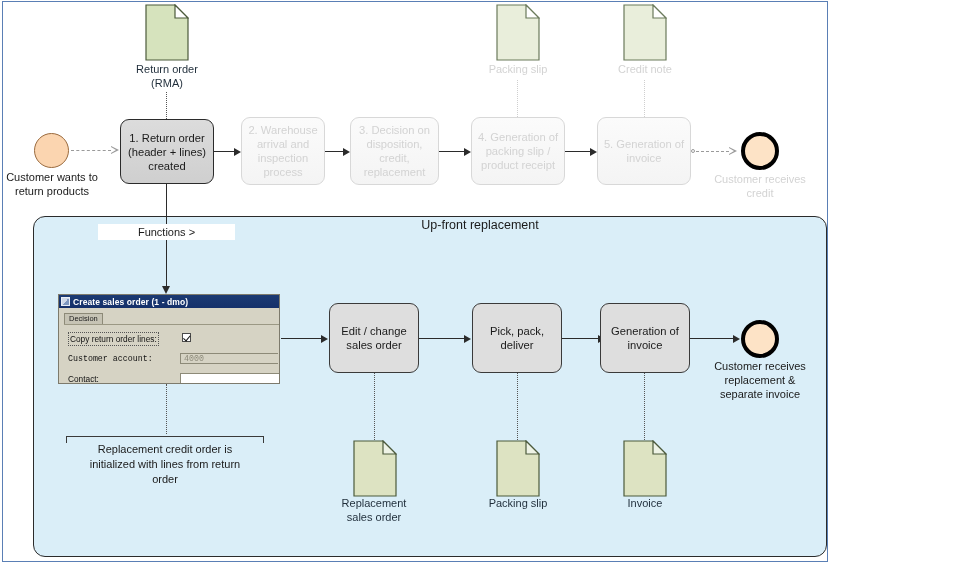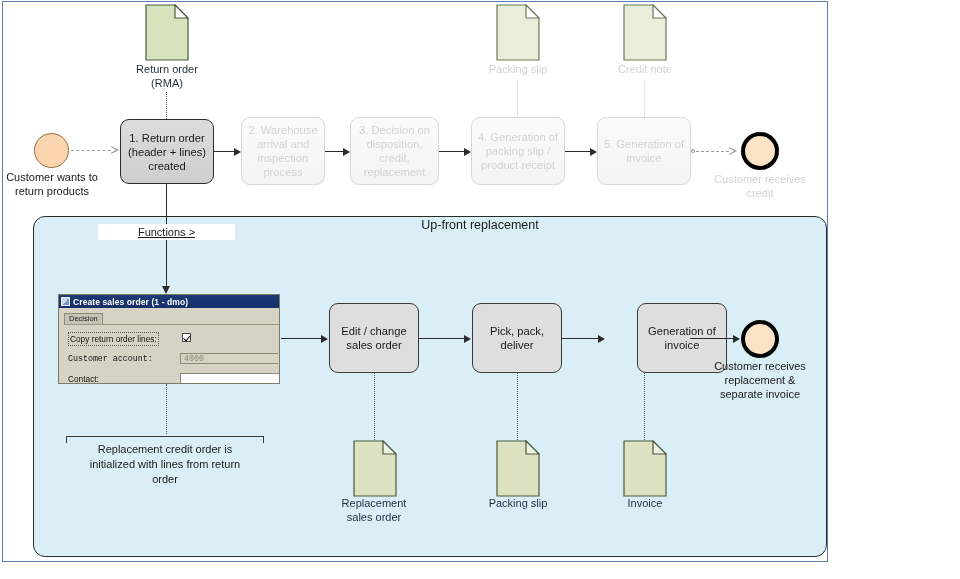--- a/index.html
+++ b/index.html
@@ -153,21 +153,20 @@
 
   
   .note{
     position:absolute;
     background:#ffffff;
     font-size:11px;line-height:14px;
     text-align:center;
     color:#1a1a1a;
     padding:1px 2px;
     box-sizing:border-box;
-    text-decoration:underline;
   }
   .note2{
     position:absolute;
     background:transparent;
     font-size:11px;line-height:15px;
     text-align:center;
     color:#1a1a1a;
   }
   
   .bracket{
@@ -441,21 +440,21 @@
 
   <div class="task plain" style="left:472px;top:303px;width:90px;height:70px;">
     <div>
       <div>Pick, pack,</div>
       <div>deliver</div>
     </div>
   </div>
   <div class="solid-line" style="left:562px;top:338px;width:36px;height:1.3px;"></div>
   <div class="arrow-r" style="left:598px;top:334.5px;"></div>
 
-  <div class="task plain" style="left:600px;top:303px;width:90px;height:70px;margin-left:37px;">
+  <div class="task plain" style="left:600px;top:303px;width:90px;height:70px;">
     <div>
       <div>Generation of</div>
       <div>invoice</div>
     </div>
   </div>
 
   <div class="solid-line" style="left:690px;top:338px;width:43px;height:1.3px;"></div>
   <div class="arrow-r" style="left:733px;top:334.5px;"></div>
 
   <div class="event end" style="left:741px;top:320px;width:38px;height:38px;"></div>

